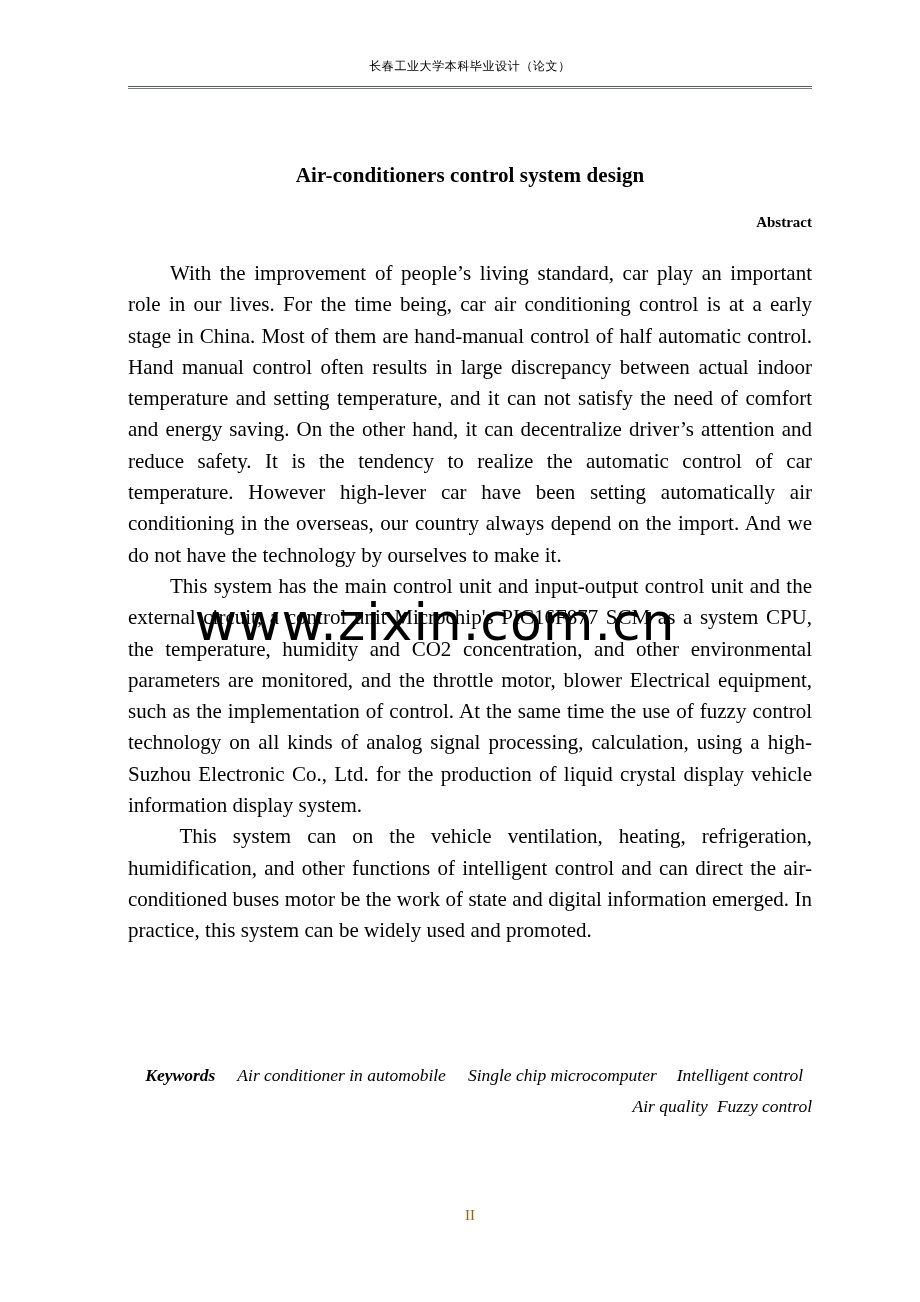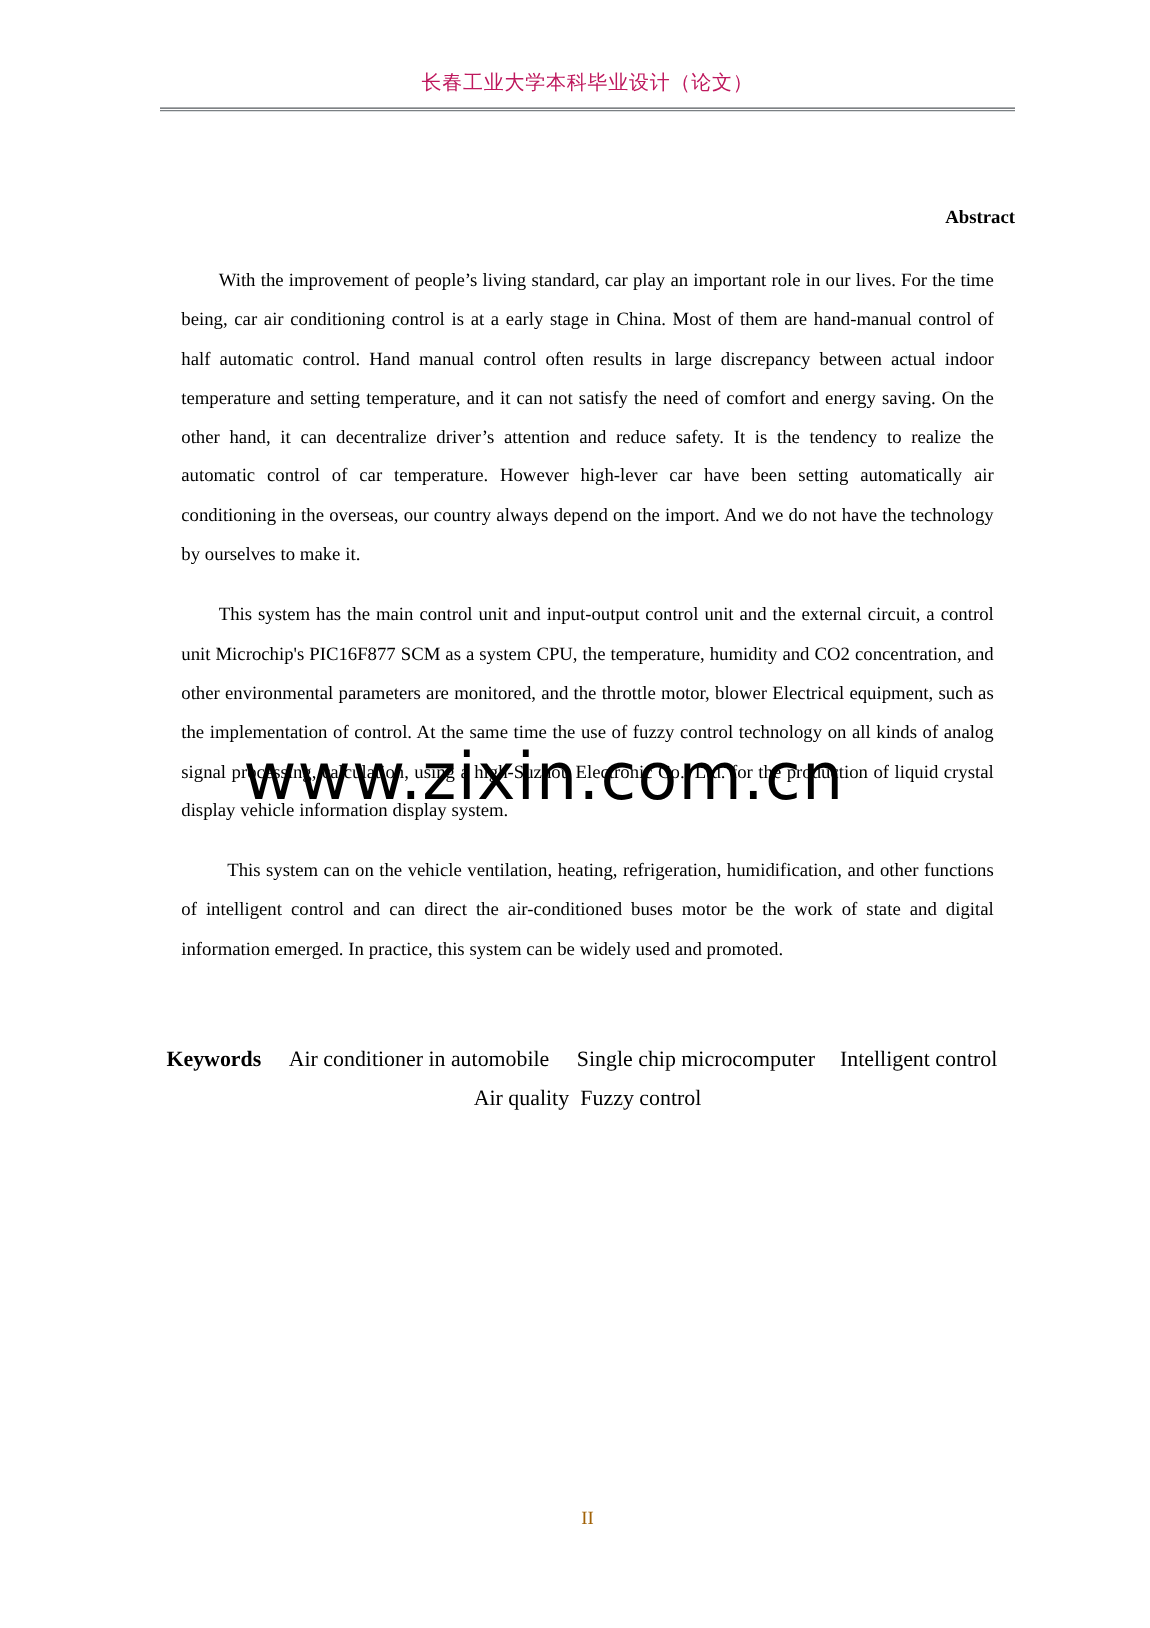--- a/index.html
+++ b/index.html
@@ -26,23 +26,23 @@
   
   .page-header {
     position: absolute;
     left: 128px;
     top: 58px;
     width: 684px;
     text-align: center;
   }
   .page-header-text {
     font-family: "DejaVu Sans", "Liberation Sans", sans-serif;
-    font-size: 16px;
+    font-size: 12px;
     line-height: 16px;
-    color: #be185d;
+    color: #000000;
     letter-spacing: 0.6px;
     white-space: nowrap;
   }
   .header-rule {
     position: absolute;
     left: 128px;
     top: 86px;
     width: 684px;
     height: 3px;
     border-top: 1px solid #555a5e;
@@ -88,38 +88,39 @@
 
   .section-heading {
     font-size: 15px;
     font-weight: bold;
     text-align: right;
     line-height: 28px;
     margin: 0 0 22px 0;
   }
 
   p.body-text {
-    font-size: 15px;
+    font-size: 21px;
     line-height: 31.3px;
     text-align: justify;
     text-justify: inter-word;
-    margin: 17px;
+    margin: 0;
     text-indent: 2em;
     word-spacing: 0.1px;
   }
 
   p.body-text.indent-wide {
     text-indent: 2.45em;
   }
 
   .keywords-block {
-    margin-top: 56px;
+    margin-top: 113px;
     font-size: 17.5px;
     line-height: 31.3px;
-    text-align: center;
+    text-align: right;
+    font-style: italic;
   }
   .kw-label {
     font-weight: bold;
   }
   .kw-gap-lg { display: inline-block; width: 22px; }
   .kw-gap-md { display: inline-block; width: 20px; }
   .kw-gap-sm { display: inline-block; width: 9px; }
 
   
   .page-footer {
@@ -142,20 +143,21 @@
 
   <div class="page-header">
     <div class="page-header-text">长春工业大学本科毕业设计（论文）</div>
   </div>
   <div class="header-rule"></div>
 
   <div class="watermark">www.zixin.com.cn</div>
 
   <div class="content">
 
+    <h1 class="doc-title">Air-conditioners control system design</h1>
 
     <h2 class="section-heading">Abstract</h2>
 
     <p class="body-text">With the improvement of people’s living standard, car play an important role in our lives. For the time being, car air conditioning control is at a early stage in China. Most of them are hand-manual control of half automatic control. Hand manual control often results in large discrepancy between actual indoor temperature and setting temperature, and it can not satisfy the need of comfort and energy saving. On the other hand, it can decentralize driver’s attention and reduce safety. It is the tendency to realize the automatic control of car temperature. However high-lever car have been setting automatically air conditioning in the overseas, our country always depend on the import. And we do not have the technology by ourselves to make it.</p>
 
     <p class="body-text">This system has the main control unit and input-output control unit and the external circuit, a control unit Microchip's PIC16F877 SCM as a system CPU, the temperature, humidity and CO2 concentration, and other environmental parameters are monitored, and the throttle motor, blower Electrical equipment, such as the implementation of control. At the same time the use of fuzzy control technology on all kinds of analog signal processing, calculation, using a high-Suzhou Electronic Co., Ltd. for the production of liquid crystal display vehicle information display system.</p>
 
     <p class="body-text indent-wide">This system can on the vehicle ventilation, heating, refrigeration, humidification, and other functions of intelligent control and can direct the air-conditioned buses motor be the work of state and digital information emerged. In practice, this system can be widely used and promoted.</p>
 
     <div class="keywords-block">

